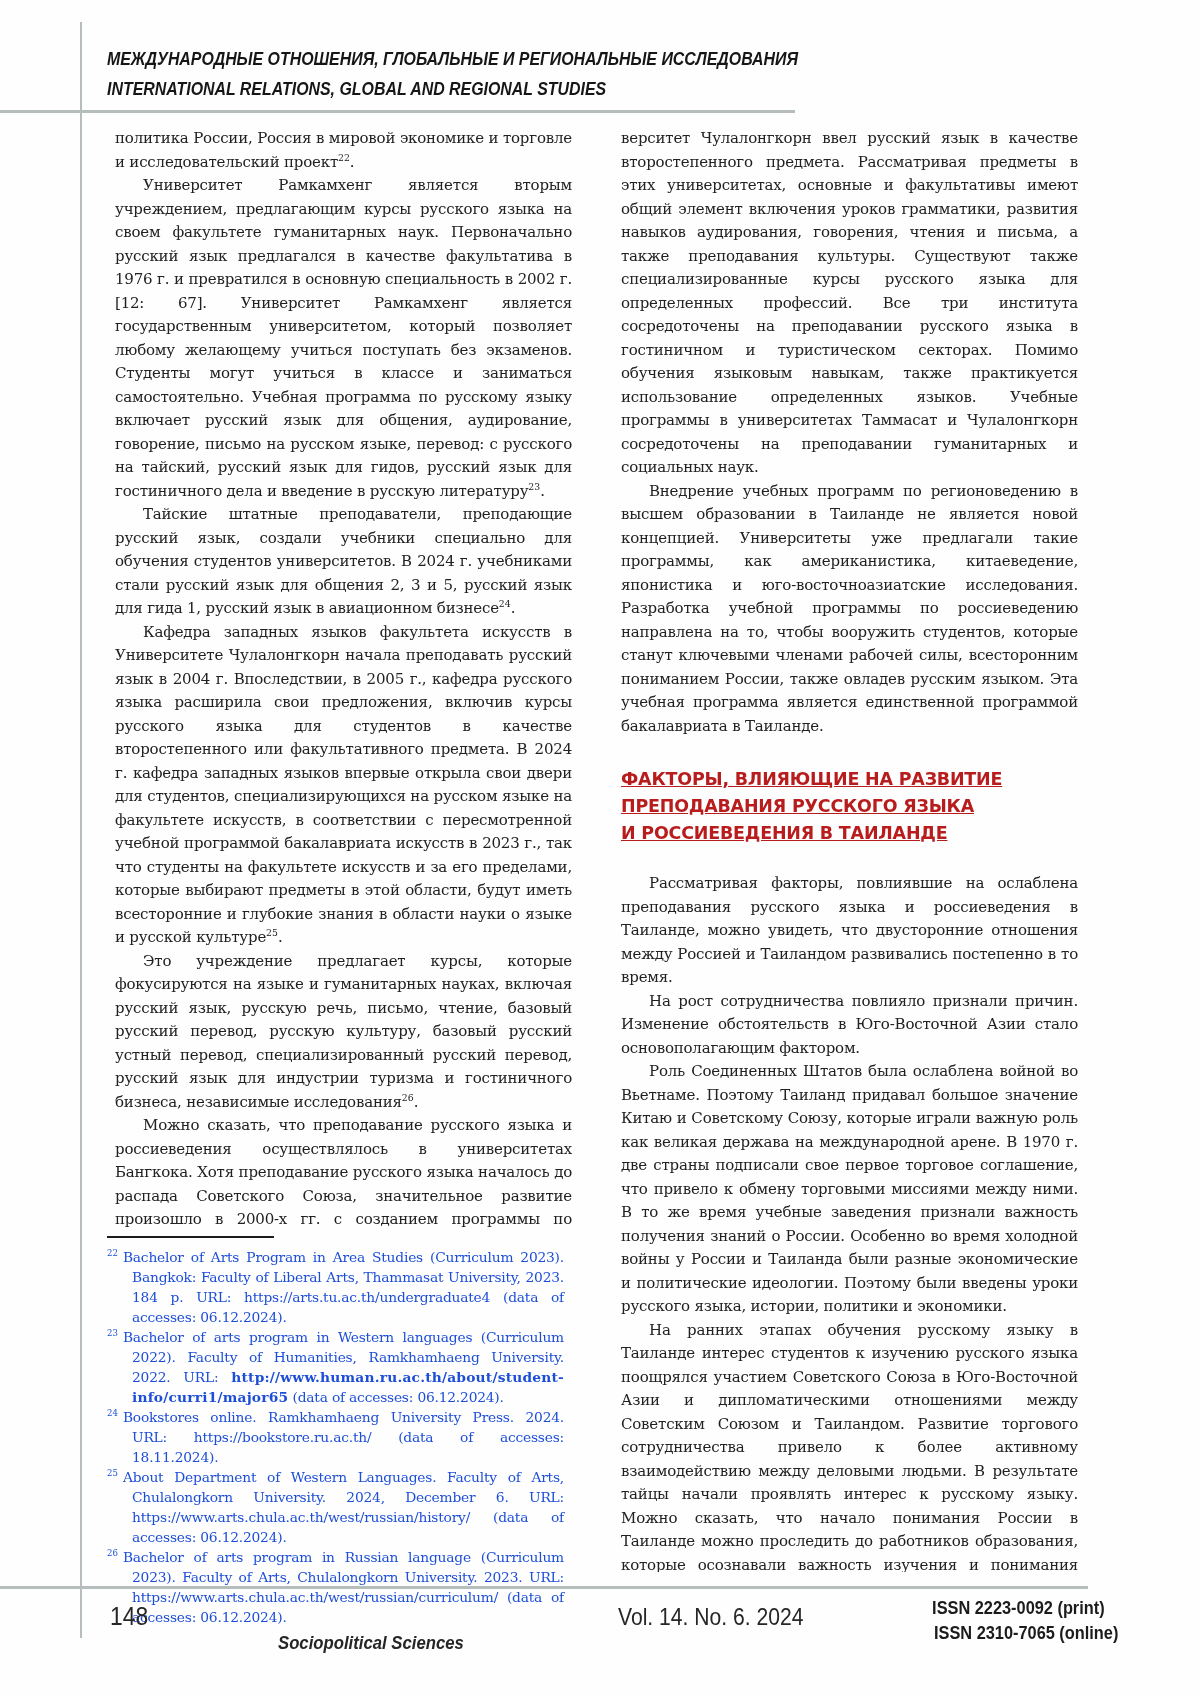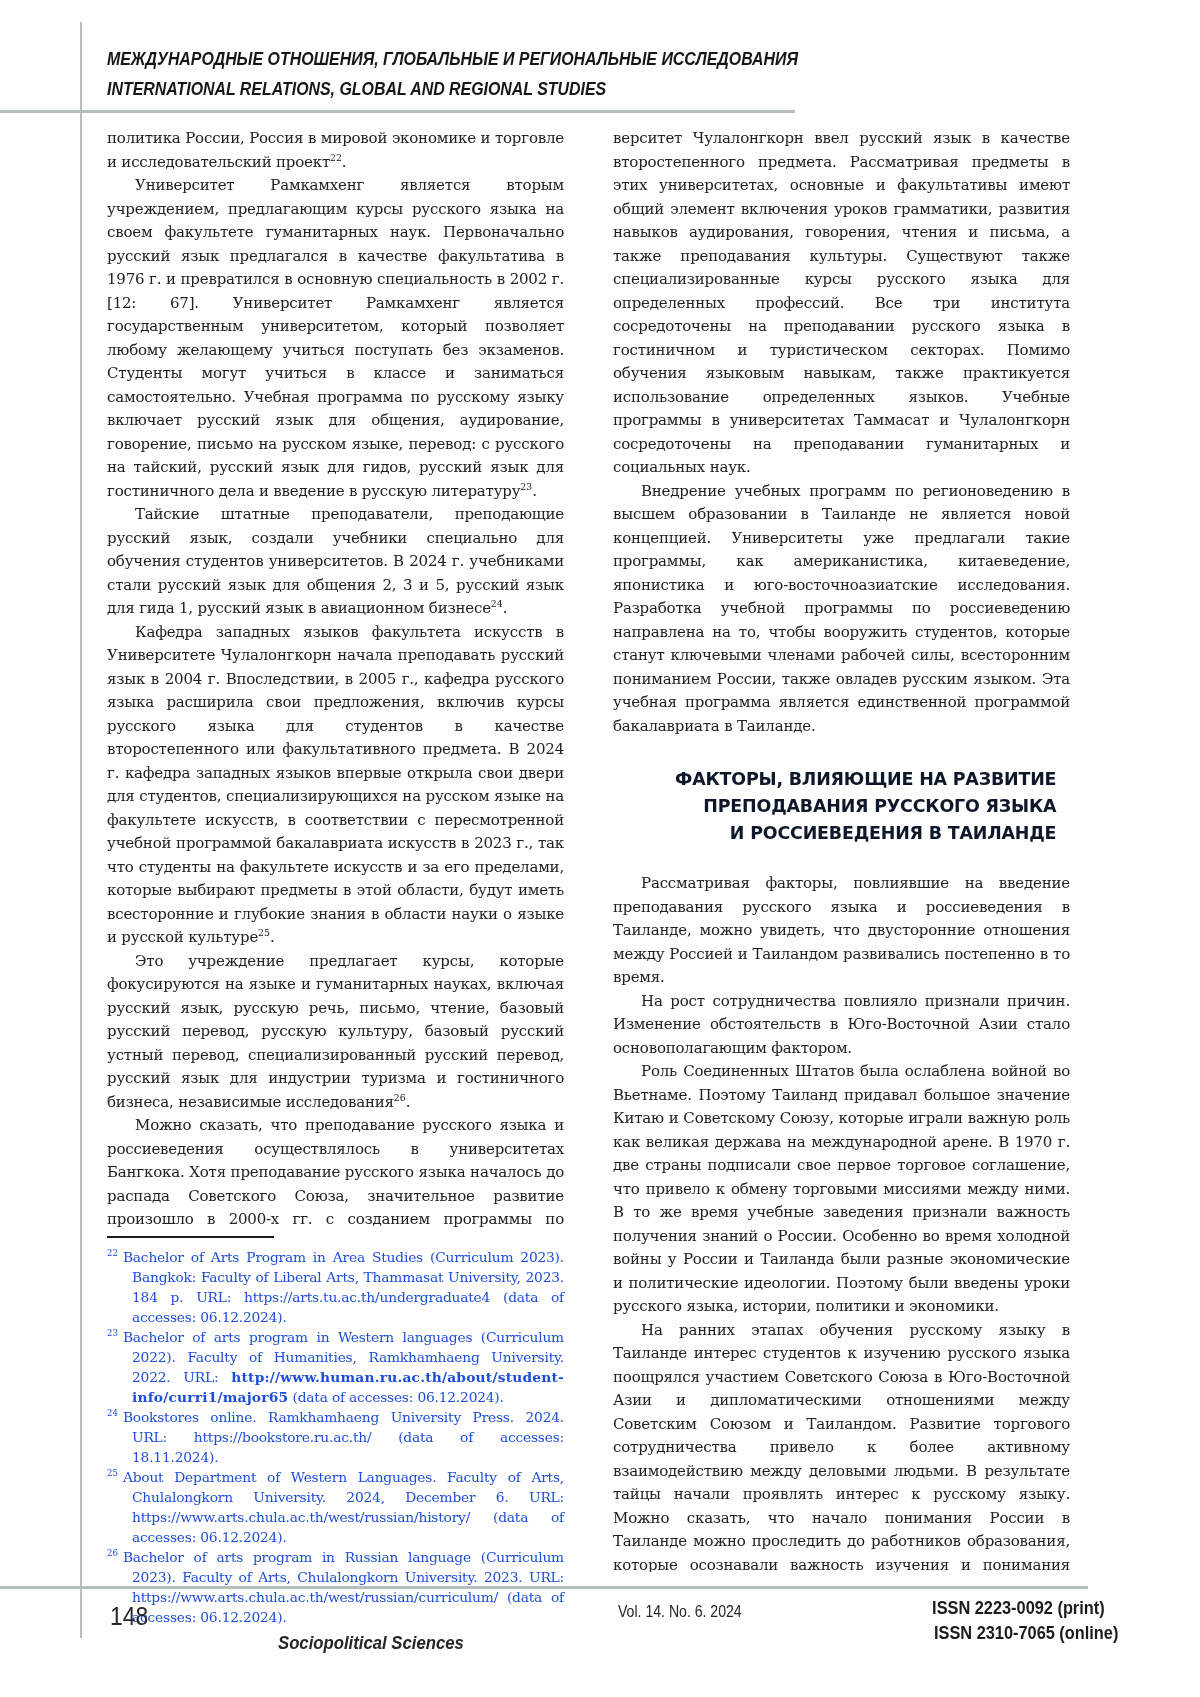--- a/index.html
+++ b/index.html
@@ -14,46 +14,46 @@
   .footer-rule   { position:absolute; left:0; top:1586px; width:1088px; height:3px; background:#b5bdbd; }
 
   
   .running-head { position:absolute; left:107px; top:44px; width:900px;
     font:italic 700 18.5px/30px "Liberation Sans", sans-serif; color:#161616; }
   .running-head .rh-line { display:inline-block; transform:scaleX(0.86); transform-origin:0 50%; white-space:nowrap; }
 
   
   .col { position:absolute; top:127px; width:457px;
     font:15px/23.5px "DejaVu Serif", serif; color:#212121;
-    text-align:justify; letter-spacing:-0.2px; overflow:hidden; }
+    text-align:justify; letter-spacing:-0.2px; overflow:hidden;margin-left:8px; }
   .col-left  { left:107px; height:1103px; }
   .col-right { left:613px; height:1445px; }
   .para { margin:0; }
   .para.indent { text-indent:28px; }
   sup { font-size:0.62em; line-height:0; vertical-align:super; letter-spacing:0; }
 
   
   .section-heading { margin:27px 0 26px 0;
-    font:700 18px/27px "DejaVu Sans", sans-serif; color:#0f172a;
-    text-align:right; letter-spacing:-0.2px; }
+    font:700 18px/27px "DejaVu Sans", sans-serif; color:#b91c1c;
+    text-align:left; letter-spacing:-0.2px;text-decoration:underline; }
   .section-heading .sh-line { display:block; transform:scaleX(0.97); transform-origin:0 50%; white-space:nowrap; }
 
   
   .footnotes { position:absolute; left:107px; top:1236px; width:457px; }
   .fn-rule { width:167px; height:2px; background:#1c1c1c; margin:0 0 9px 0; }
   .footnote { font:13.8px/20px "DejaVu Serif", serif; color:#1d4ed8;
     text-align:justify; padding-left:25px; text-indent:-25px; letter-spacing:-0.2px; }
   .footnote sup { margin-right:5px; }
   .footnote b { font-weight:700; letter-spacing:0.2px; }
 
   
   .footer-item { position:absolute; font-family:"Liberation Sans", sans-serif; color:#262626; }
   .page-number { left:110px; top:1601px; font-size:26px; }
   .journal-title { left:278px; top:1632px; font:italic 700 19px "Liberation Sans", sans-serif; }
-  .volume-info { left:618px; top:1603px; font-size:16px; }
+  .volume-info { left:618px; top:1603px; font-size:24px; }
   .issn-block { right:110px; top:1595px; text-align:left;
     font:700 19px/25px "Liberation Sans", sans-serif; color:#1b1b1b; }
   .squeeze { display:inline-block; transform:scaleX(0.88); transform-origin:0 50%; white-space:nowrap; }
   .squeeze-r { display:inline-block; transform:scaleX(0.86); transform-origin:100% 50%; white-space:nowrap; }
 </style>
 </head>
 <body>
 
 <div class="page">
 
@@ -78,21 +78,21 @@
     <div id="right-col-top">
         <p class="para">верситет Чулалонгкорн ввел русский язык в качестве второстепенного предмета. Рассматривая предметы в этих университетах, основные и факультативы имеют общий элемент включения уроков грамматики, развития навыков аудирования, говорения, чтения и письма, а также преподавания культуры. Существуют также специализированные курсы русского языка для определенных профессий. Все три института сосредоточены на преподавании русского языка в гостиничном и туристическом секторах. Помимо обучения языковым навыкам, также практикуется использование определенных языков. Учебные программы в университетах Таммасат и Чулалонгкорн сосредоточены на преподавании гуманитарных и социальных наук.</p>
         <p class="para indent">Внедрение учебных программ по регионоведению в высшем образовании в Таиланде не является новой концепцией. Университеты уже предлагали такие программы, как американистика, китаеведение, японистика и юго-восточноазиатские исследования. Разработка учебной программы по россиеведению направлена на то, чтобы вооружить студентов, которые станут ключевыми членами рабочей силы, всесторонним пониманием России, также овладев русским языком. Эта учебная программа является единственной программой бакалавриата в Таиланде.</p>
       </div>
     <div class="section-heading">
       <span class="sh-line">ФАКТОРЫ, ВЛИЯЮЩИЕ НА РАЗВИТИЕ</span>
       <span class="sh-line">ПРЕПОДАВАНИЯ РУССКОГО ЯЗЫКА</span>
       <span class="sh-line">И РОССИЕВЕДЕНИЯ В ТАИЛАНДЕ</span>
     </div>
     <div id="right-col-bottom">
-        <p class="para indent">Рассматривая факторы, повлиявшие на введение преподавания русского языка и россиеведения в Таиланде, можно увидеть, что двусторонние отношения между Россией и Таиландом развивались постепенно в то время.</p>
+        <p class="para indent">Рассматривая факторы, повлиявшие на ослаблена преподавания русского языка и россиеведения в Таиланде, можно увидеть, что двусторонние отношения между Россией и Таиландом развивались постепенно в то время.</p>
         <p class="para indent">На рост сотрудничества повлияло признали причин. Изменение обстоятельств в Юго-Восточной Азии стало основополагающим фактором.</p>
         <p class="para indent">Роль Соединенных Штатов была ослаблена войной во Вьетнаме. Поэтому Таиланд придавал большое значение Китаю и Советскому Союзу, которые играли важную роль как великая держава на международной арене. В 1970 г. две страны подписали свое первое торговое соглашение, что привело к обмену торговыми миссиями между ними. В то же время учебные заведения признали важность получения знаний о России. Особенно во время холодной войны у России и Таиланда были разные экономические и политические идеологии. Поэтому были введены уроки русского языка, истории, политики и экономики.</p>
         <p class="para indent">На ранних этапах обучения русскому языку в Таиланде интерес студентов к изучению русского языка поощрялся участием Советского Союза в Юго-Восточной Азии и дипломатическими отношениями между Советским Союзом и Таиландом. Развитие торгового сотрудничества привело к более активному взаимодействию между деловыми людьми. В результате тайцы начали проявлять интерес к русскому языку. Можно сказать, что начало понимания России в Таиланде можно проследить до работников образования, которые осознавали важность изучения и понимания зарубежных стран, несмотря на разные политические идеологии между Россией и Таиландом. Начальный этап</p>
       </div>
   </div>
 
   <div class="footnotes">
     <div class="fn-rule"></div>
     <div id="fn-list">
         <div class="footnote"><sup>22</sup>Bachelor of Arts Program in Area Studies (Curriculum 2023). Bangkok: Faculty of Liberal Arts, Thammasat University, 2023. 184 p. URL: https://arts.tu.ac.th/undergraduate4 (data of accesses: 06.12.2024).</div>

